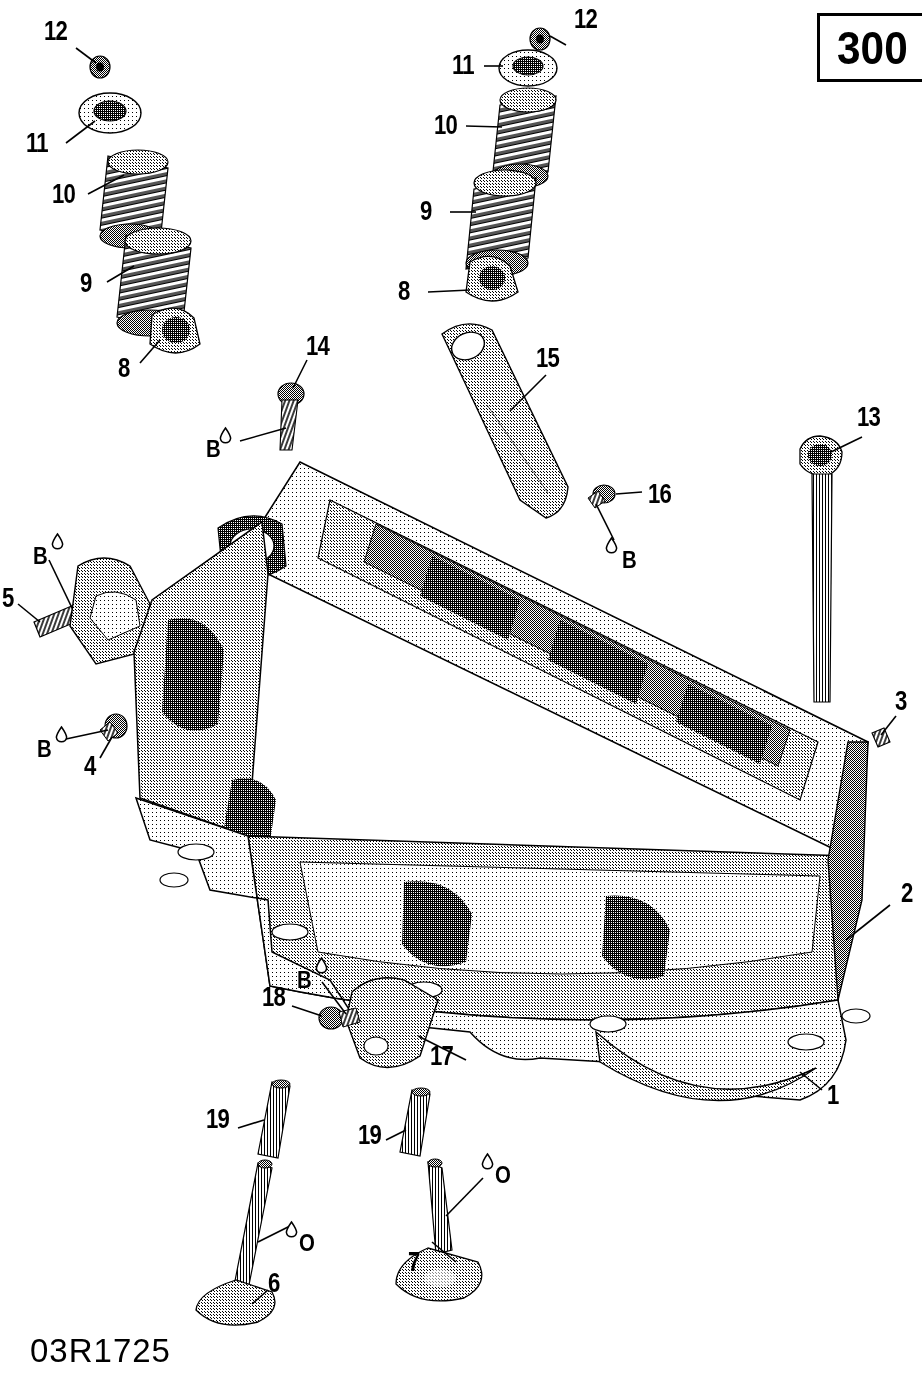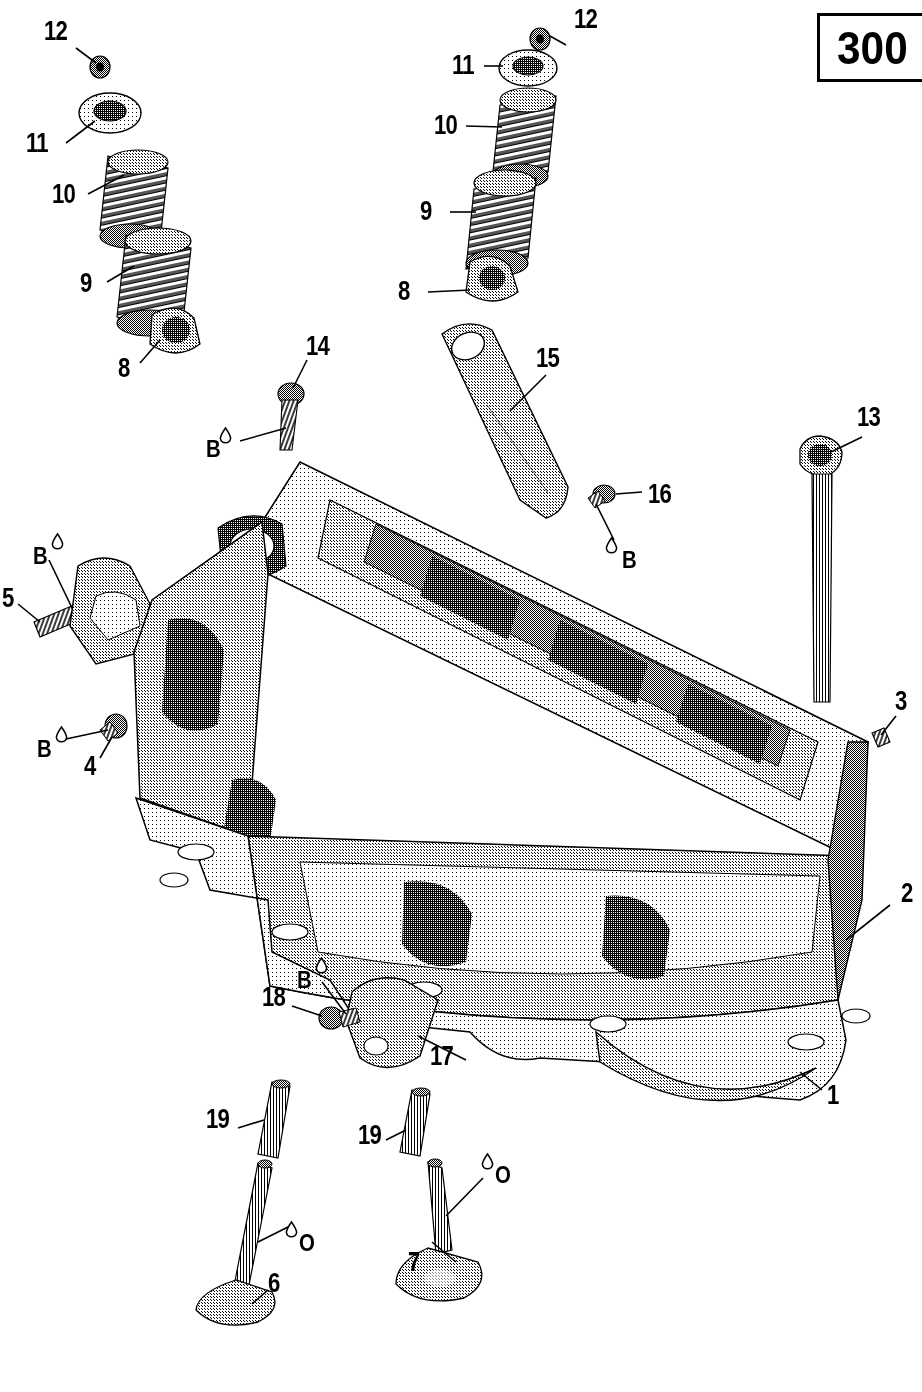--- a/index.html
+++ b/index.html
@@ -324,14 +324,15 @@
   </div>
   <div class="mark" style="left:495px;top:1163px;">
     <span>O</span>
   </div>
 
   <div id="badge">
     <span>300</span>
   </div>
 
 
+  <div id="dwg">03R1725</div>
 
 </div>
 
 </body></html>

